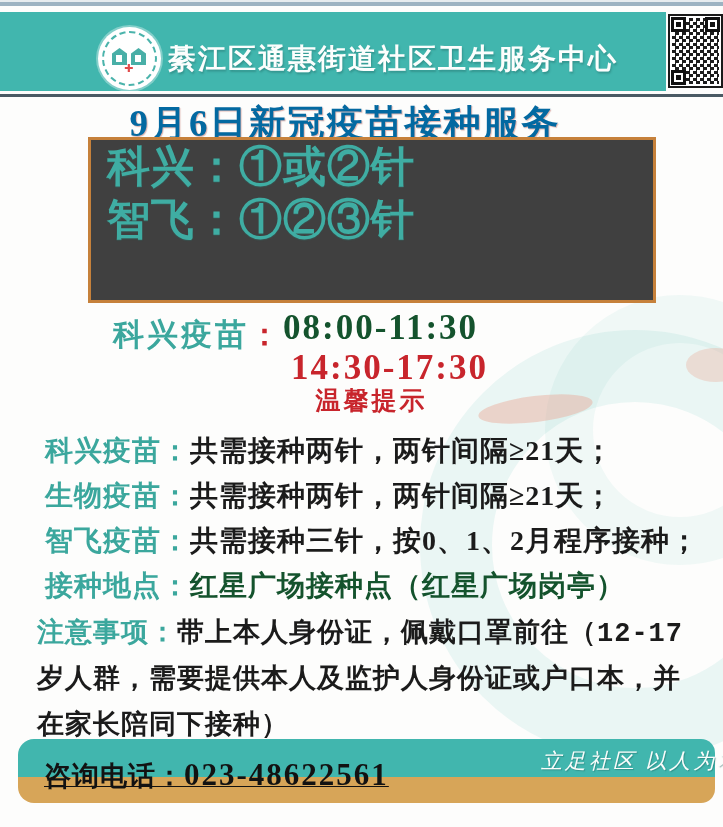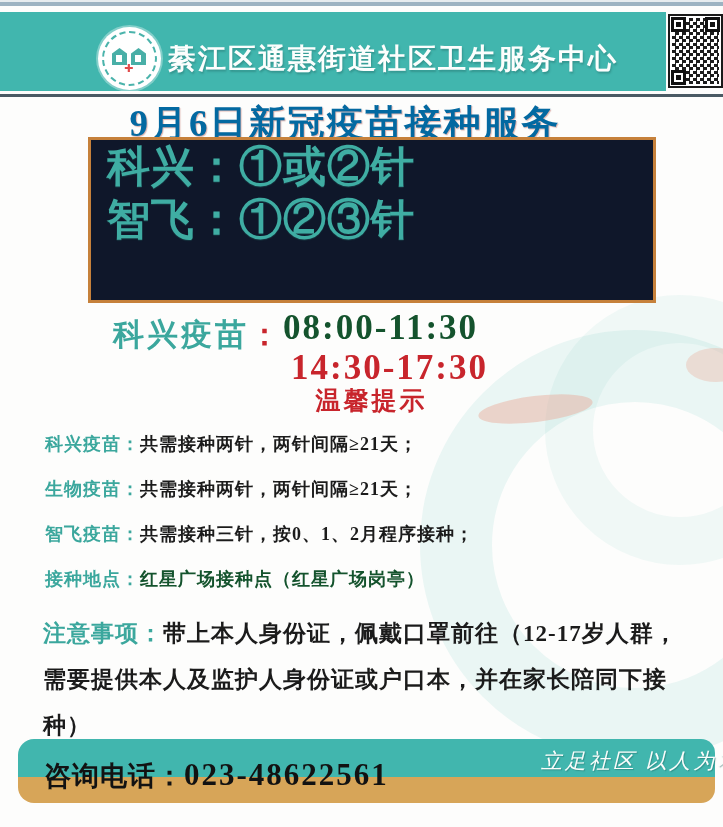--- a/index.html
+++ b/index.html
@@ -37,43 +37,43 @@
   .qr-finder::after{content:"";position:absolute;left:2px;top:2px;width:5px;height:5px;background:#111;}
   .qr-tl{left:1px;top:1px;} .qr-bl{left:1px;bottom:1px;} .qr-tr{right:1px;top:1px;}
   
   .navy-line{left:0;top:94px;width:723px;height:3px;background:#4A5A64;}
   
   .main-title{left:60px;top:99px;width:570px;text-align:center;color:#0369a1;
     font-size:37px;font-weight:bold;letter-spacing:2px;white-space:nowrap;
     text-shadow:1px 1px 1px rgba(160,40,30,.35);}
   
   .vaccine-box{left:88px;top:137px;width:562px;height:160px;border:3px solid #C6813B;
-    background:#0f172a;box-sizing:content-box;}
+    background:#404040;box-sizing:content-box;}
   .vaccine-line{position:relative;padding-left:16px;height:53px;line-height:54px;
     color:#3FADA3;font-size:43px;font-weight:bold;letter-spacing:1px;white-space:nowrap;
     text-shadow:0 1px 1px rgba(40,130,120,.3);}
   
   .wh-label{left:113px;top:314px;color:#3BA79D;font-size:31px;font-weight:bold;letter-spacing:3px;white-space:nowrap;}
   .wh-colon{color:#C8252C;}
   .wh-time1{left:283px;top:308px;color:#14532d;font-size:35px;font-weight:bold;letter-spacing:2px;white-space:nowrap;}
   .wh-time2{left:291px;top:348px;color:#C8252C;font-size:35px;font-weight:bold;letter-spacing:2px;white-space:nowrap;}
   .reminder{left:10px;top:384px;width:723px;text-align:center;color:#C8252C;
     font-size:25px;font-weight:bold;letter-spacing:3px;}
   
-  .tip{left:45px;white-space:nowrap;font-size:18px;font-weight:bold;letter-spacing:1px;}
+  .tip{left:45px;white-space:nowrap;font-size:28px;font-weight:bold;letter-spacing:1px;}
   .tip-label{color:#3BA79D;}
   .tip-text{color:#1B1B1B;}
   .tip-text-red{color:#14532d;}
   .tip-0{top:432px;} .tip-1{top:477px;} .tip-2{top:522px;} .tip-3{top:567px;}
-  .tip-para{left:43px;top:611px;width:652px;font-size:23px;font-weight:bold;
-    line-height:46px;letter-spacing:1px;white-space:normal;}
+  .tip-para{left:37px;top:611px;width:652px;font-size:27px;font-weight:bold;
+    line-height:46px;letter-spacing:1px;white-space:normal;font-family:Liberation Mono, monospace;}
   
   .footer-teal{left:18px;top:739px;width:697px;height:38px;background:#41B6AE;border-radius:16px 14px 0 0;}
   .footer-gold{left:18px;top:777px;width:697px;height:26px;background:#D7A558;border-radius:0 0 14px 16px;}
-  .phone{left:44px;top:757px;white-space:nowrap;color:#121212;font-weight:bold;}
+  .phone{left:44px;top:757px;white-space:nowrap;color:#121212;font-weight:bold;text-decoration:underline;}
   .phone-label{font-size:27px;letter-spacing:1px;}
   .phone-number{font-size:31px;letter-spacing:2px;}
   .slogan{left:512px;top:747px;color:#FBFDFC;font-size:21px;letter-spacing:3px;white-space:nowrap;
     font-style:italic;text-shadow:1px 1px 1px rgba(30,90,85,.4);margin-left:29px;}
   
   .photo-bottom-line{left:0;top:817px;width:723px;height:4px;background:#9DB3C2;z-index:1;}
   
   .wm{position:absolute;z-index:0;}
   .wm-ring-big{left:420px;top:330px;width:430px;height:430px;border:72px solid rgba(65,182,174,0.10);border-radius:50%;box-sizing:border-box;}
   .wm-ring-small{left:545px;top:295px;width:270px;height:270px;border:48px solid rgba(65,182,174,0.07);border-radius:50%;box-sizing:border-box;}

